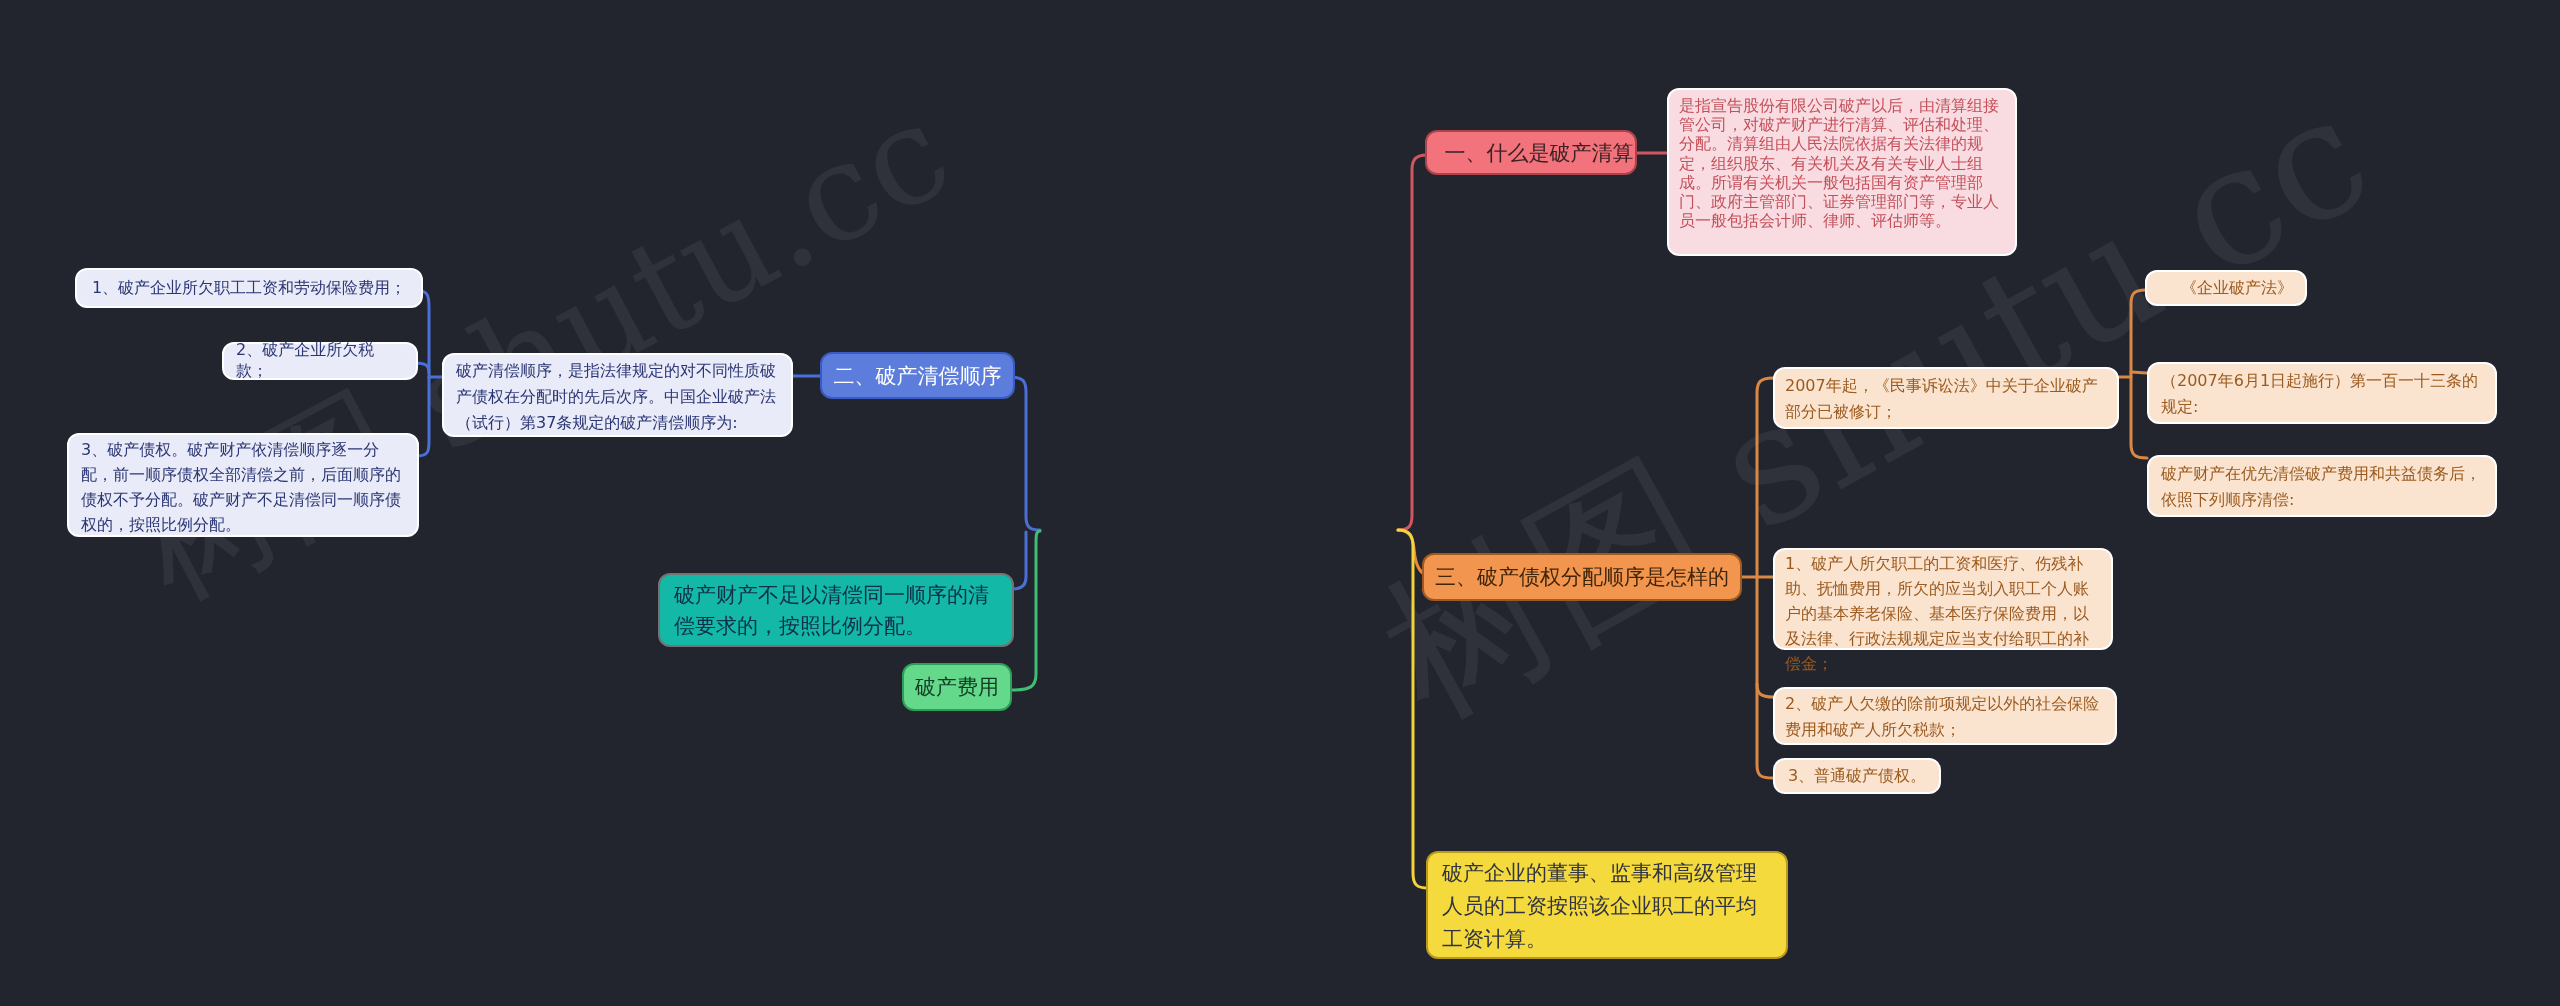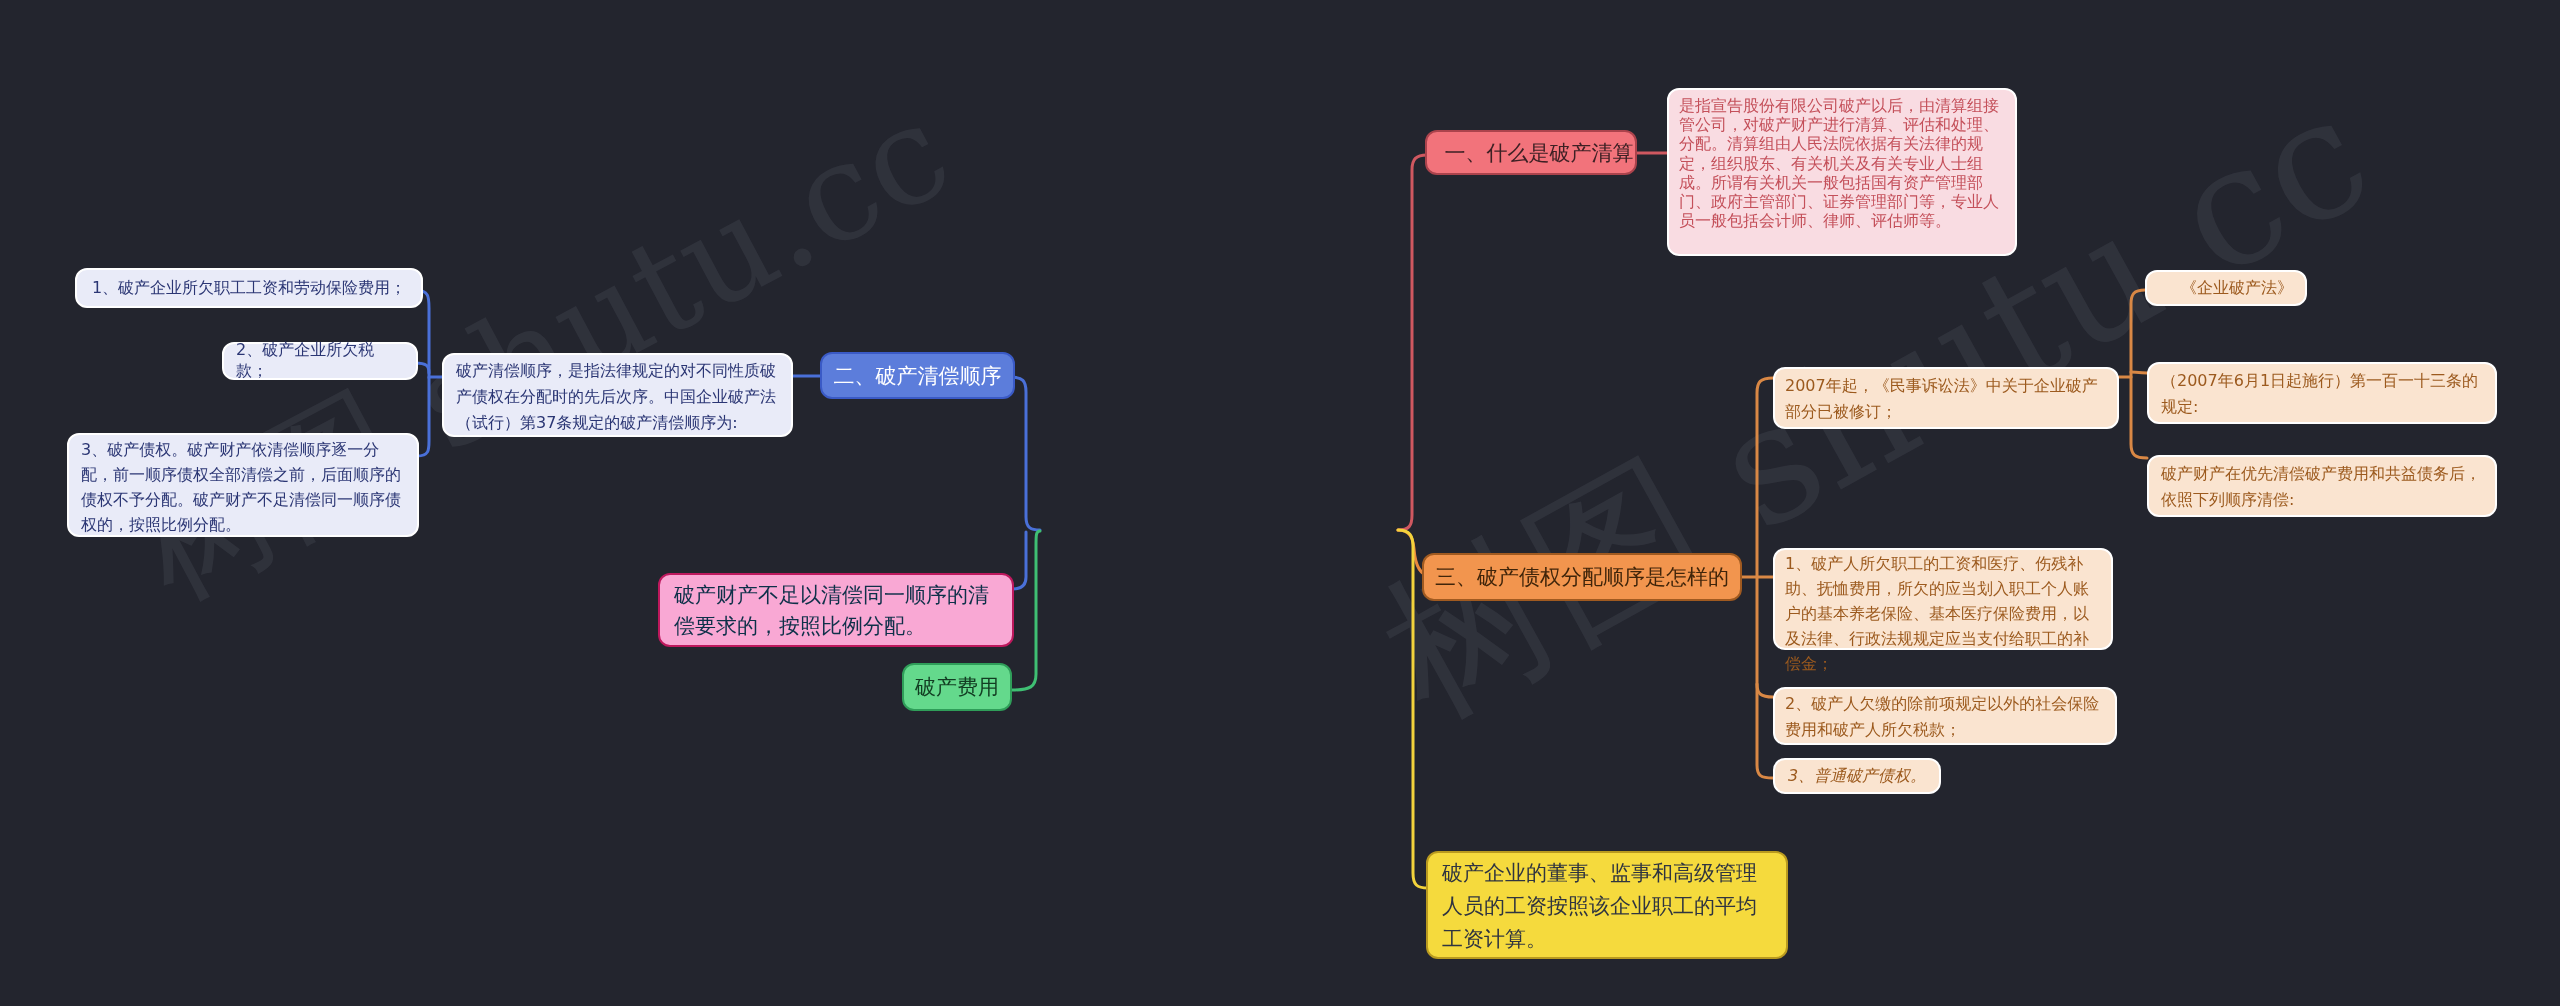--- a/index.html
+++ b/index.html
@@ -15,21 +15,21 @@
     white-space:nowrap;pointer-events:none;user-select:none;
   }
   .node{
     position:absolute;box-sizing:border-box;border-radius:12px;
     display:flex;align-items:center;justify-content:center;
   }
   .txt{display:block;align-items:flex-start;justify-content:flex-start;margin-top:20px;}
   .lavender{background:#e9ebf8;border:2px solid #ffffff;color:#2b3674;align-items:center;}
   .pink{background:#f9dce2;border:2px solid #ffffff;color:#c4505a;}
   .peach{background:#fae4d0;border:2px solid #ffffff;color:#9c5a1e;}
-  .cyanbox{background:#f9a8d4;border:2px solid #be185d;color:#0e3049;}
+  .cyanbox{background:#14b8a6;border:2px solid #737373;color:#0e3049;}
   .label-red{background:#f2737b;border:2px solid #ab434c;color:#3d2024;padding-left:16px;}
   .label-blue{background:#5c7ddb;border:2px solid #3a5ac6;color:#ffffff;}
   .label-orange{background:#f2954e;border:2px solid #a05a20;color:#40250a;}
   .greenbox{background:#64d98c;border:2px solid #2f9e59;color:#123d22;}
   .yellowbox{background:#f5da3d;border:2px solid #b99a1f;color:#2f3440;}
   .centerbox{background:#1e98f2;border:0;color:#f2faff;text-align:center;}
   .lbl{white-space:nowrap;font-size:21px;}
 </style>
 </head>
 <body>
@@ -105,21 +105,21 @@
   </div>
   <div class="node peach txt" style="left:1773px;top:347px;width:346px;height:62px;font-size:16px;line-height:26px;padding:4px 10px;">
     <span>2007年起，《民事诉讼法》中关于企业破产部分已被修订；</span>
   </div>
   <div class="node peach txt" style="left:1773px;top:528px;width:340px;height:102px;font-size:16px;line-height:25px;padding:1px 10px;">
     <span>1、破产人所欠职工的工资和医疗、伤残补助、抚恤费用，所欠的应当划入职工个人账户的基本养老保险、基本医疗保险费用，以及法律、行政法规规定应当支付给职工的补偿金；</span>
   </div>
   <div class="node peach txt" style="left:1773px;top:667px;width:344px;height:58px;font-size:16px;line-height:26px;padding:2px 10px;">
     <span>2、破产人欠缴的除前项规定以外的社会保险费用和破产人所欠税款；</span>
   </div>
-  <div class="node peach" style="left:1773px;top:758px;width:168px;height:36px;font-size:16px;padding:0 10px;font-style:italic;">
+  <div class="node peach" style="left:1773px;top:758px;width:168px;height:36px;font-size:16px;padding:0 10px;">
     <span>3、普通破产债权。</span>
   </div>
   <div class="node peach" style="left:2145px;top:270px;width:162px;height:36px;font-size:16px;padding:0 12px;justify-content:flex-end;">
     <span>《企业破产法》</span>
   </div>
   <div class="node peach txt" style="left:2147px;top:342px;width:350px;height:62px;font-size:16px;line-height:26px;padding:4px 12px;">
     <span>（2007年6月1日起施行）第一百一十三条的规定:</span>
   </div>
   <div class="node peach txt" style="left:2147px;top:435px;width:350px;height:62px;font-size:16px;line-height:26px;padding:4px 12px;">
     <span>破产财产在优先清偿破产费用和共益债务后，依照下列顺序清偿:</span>

